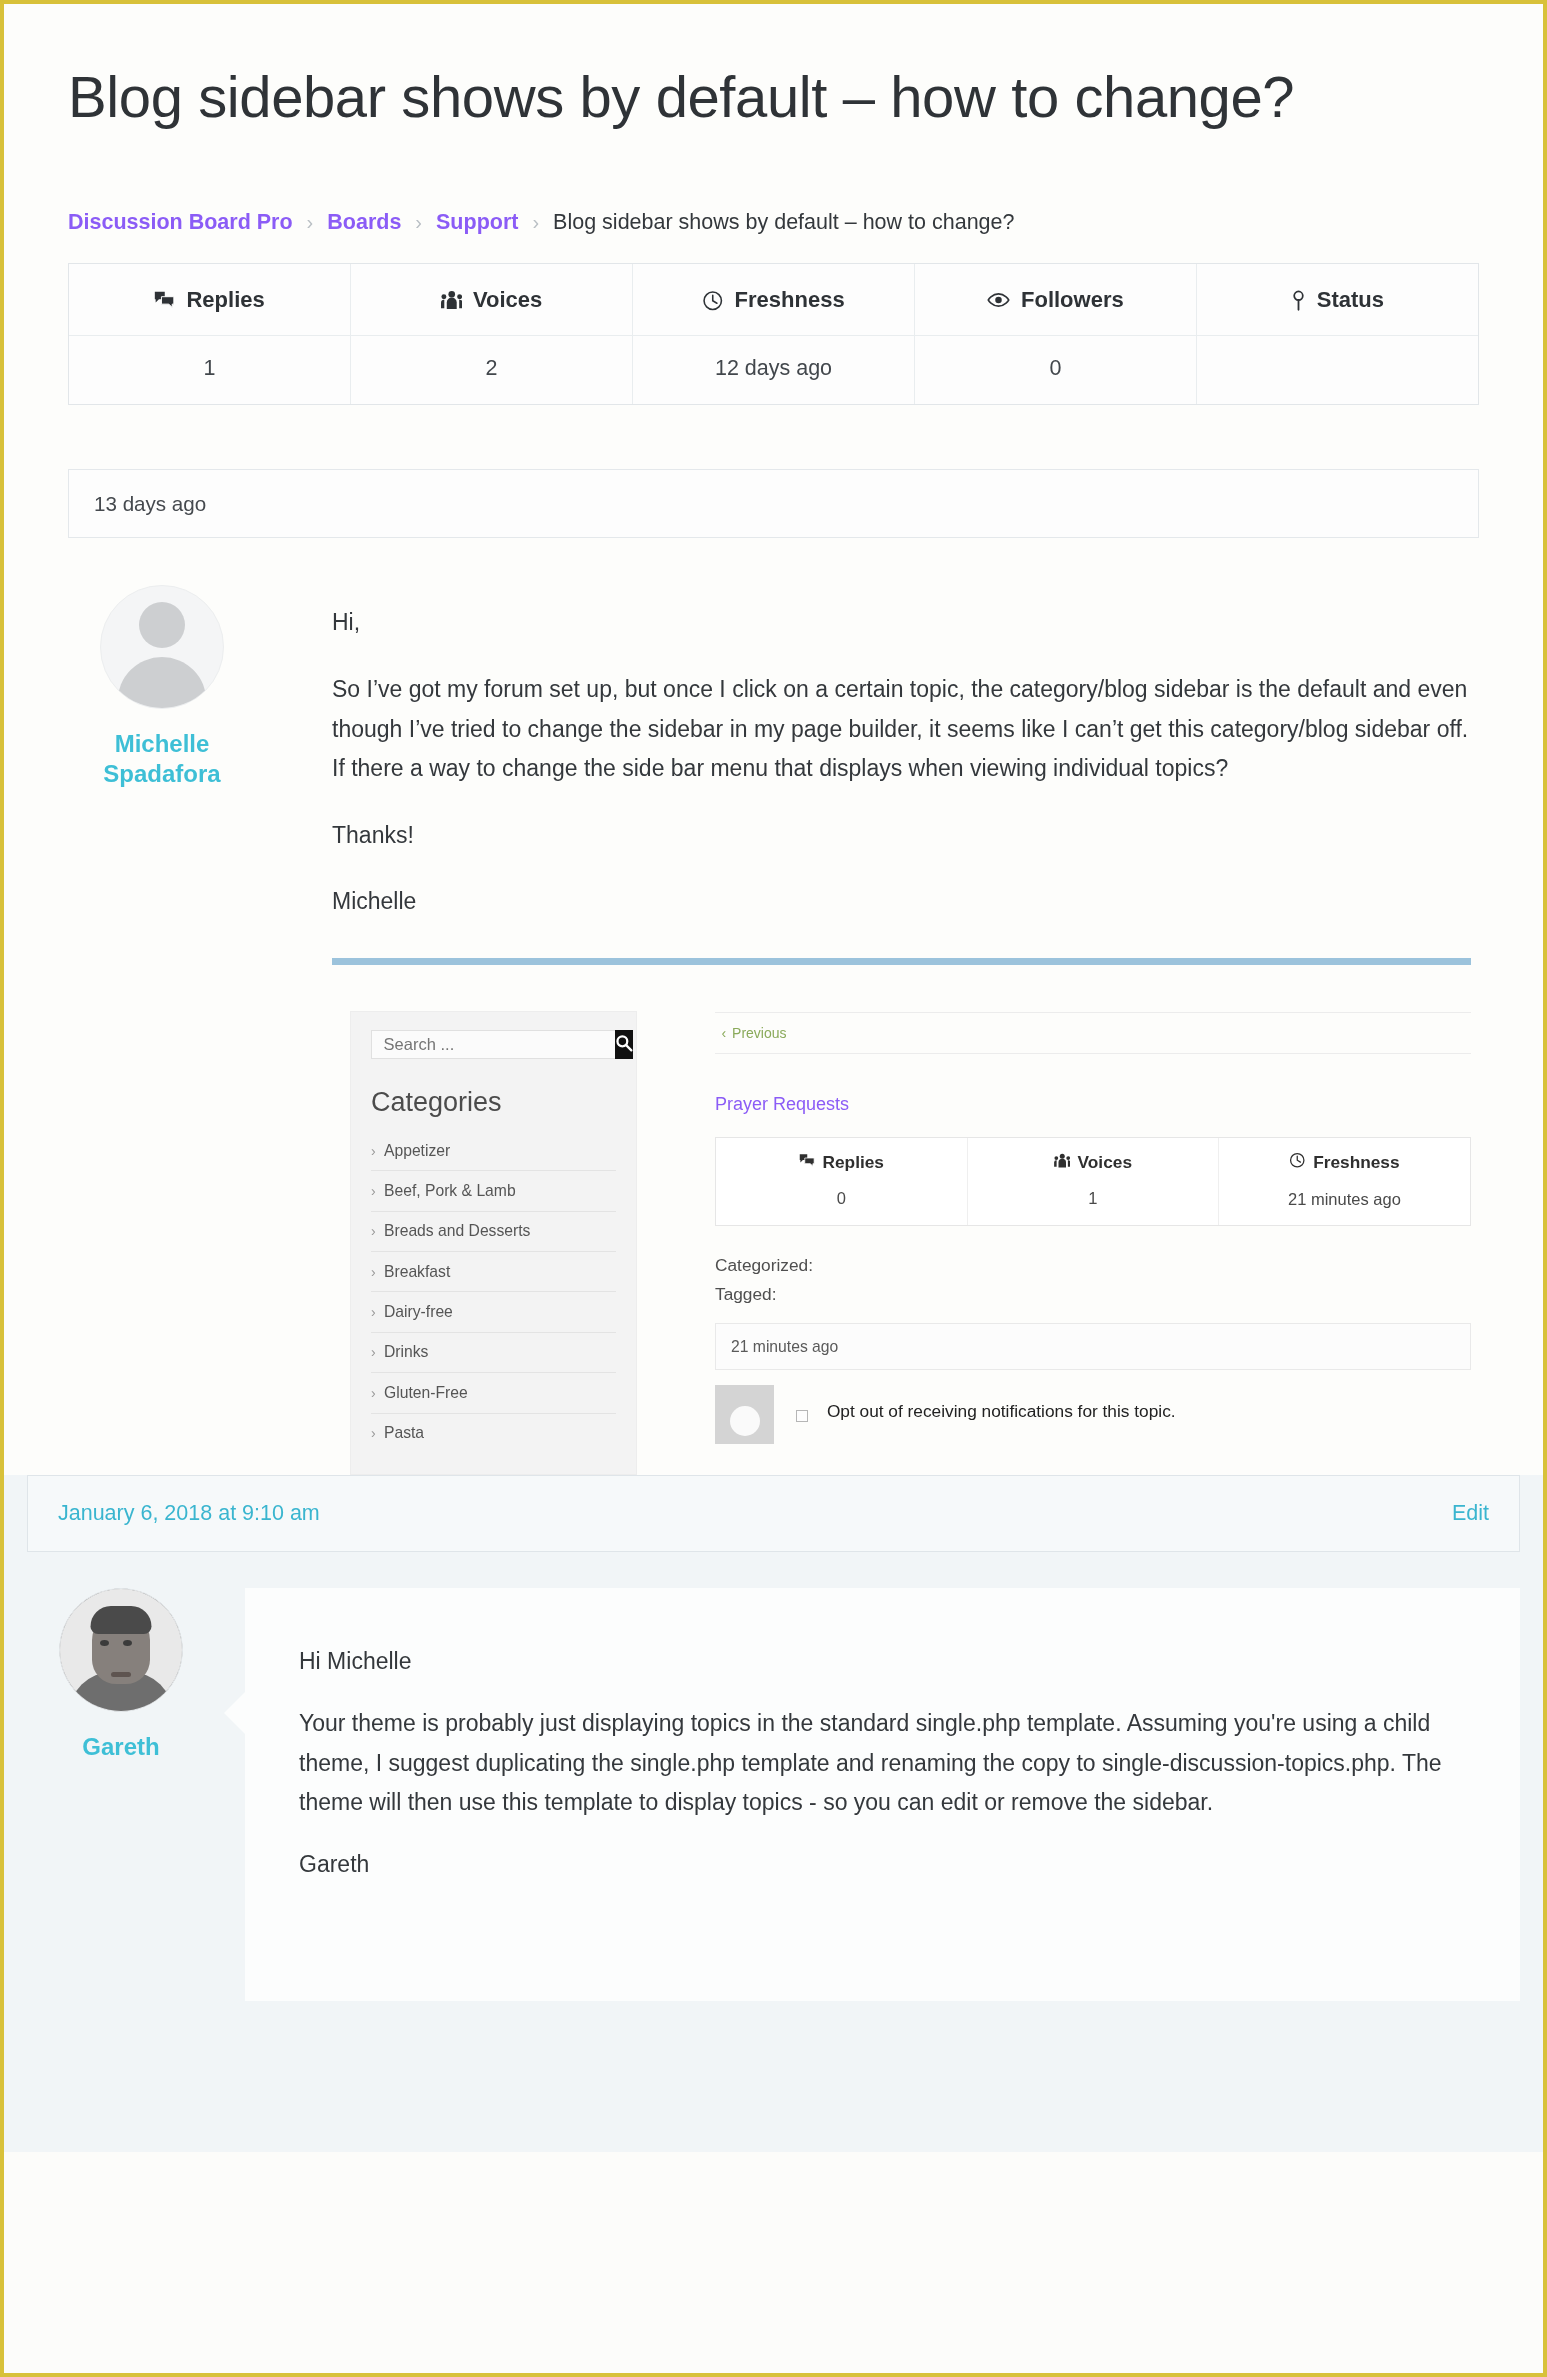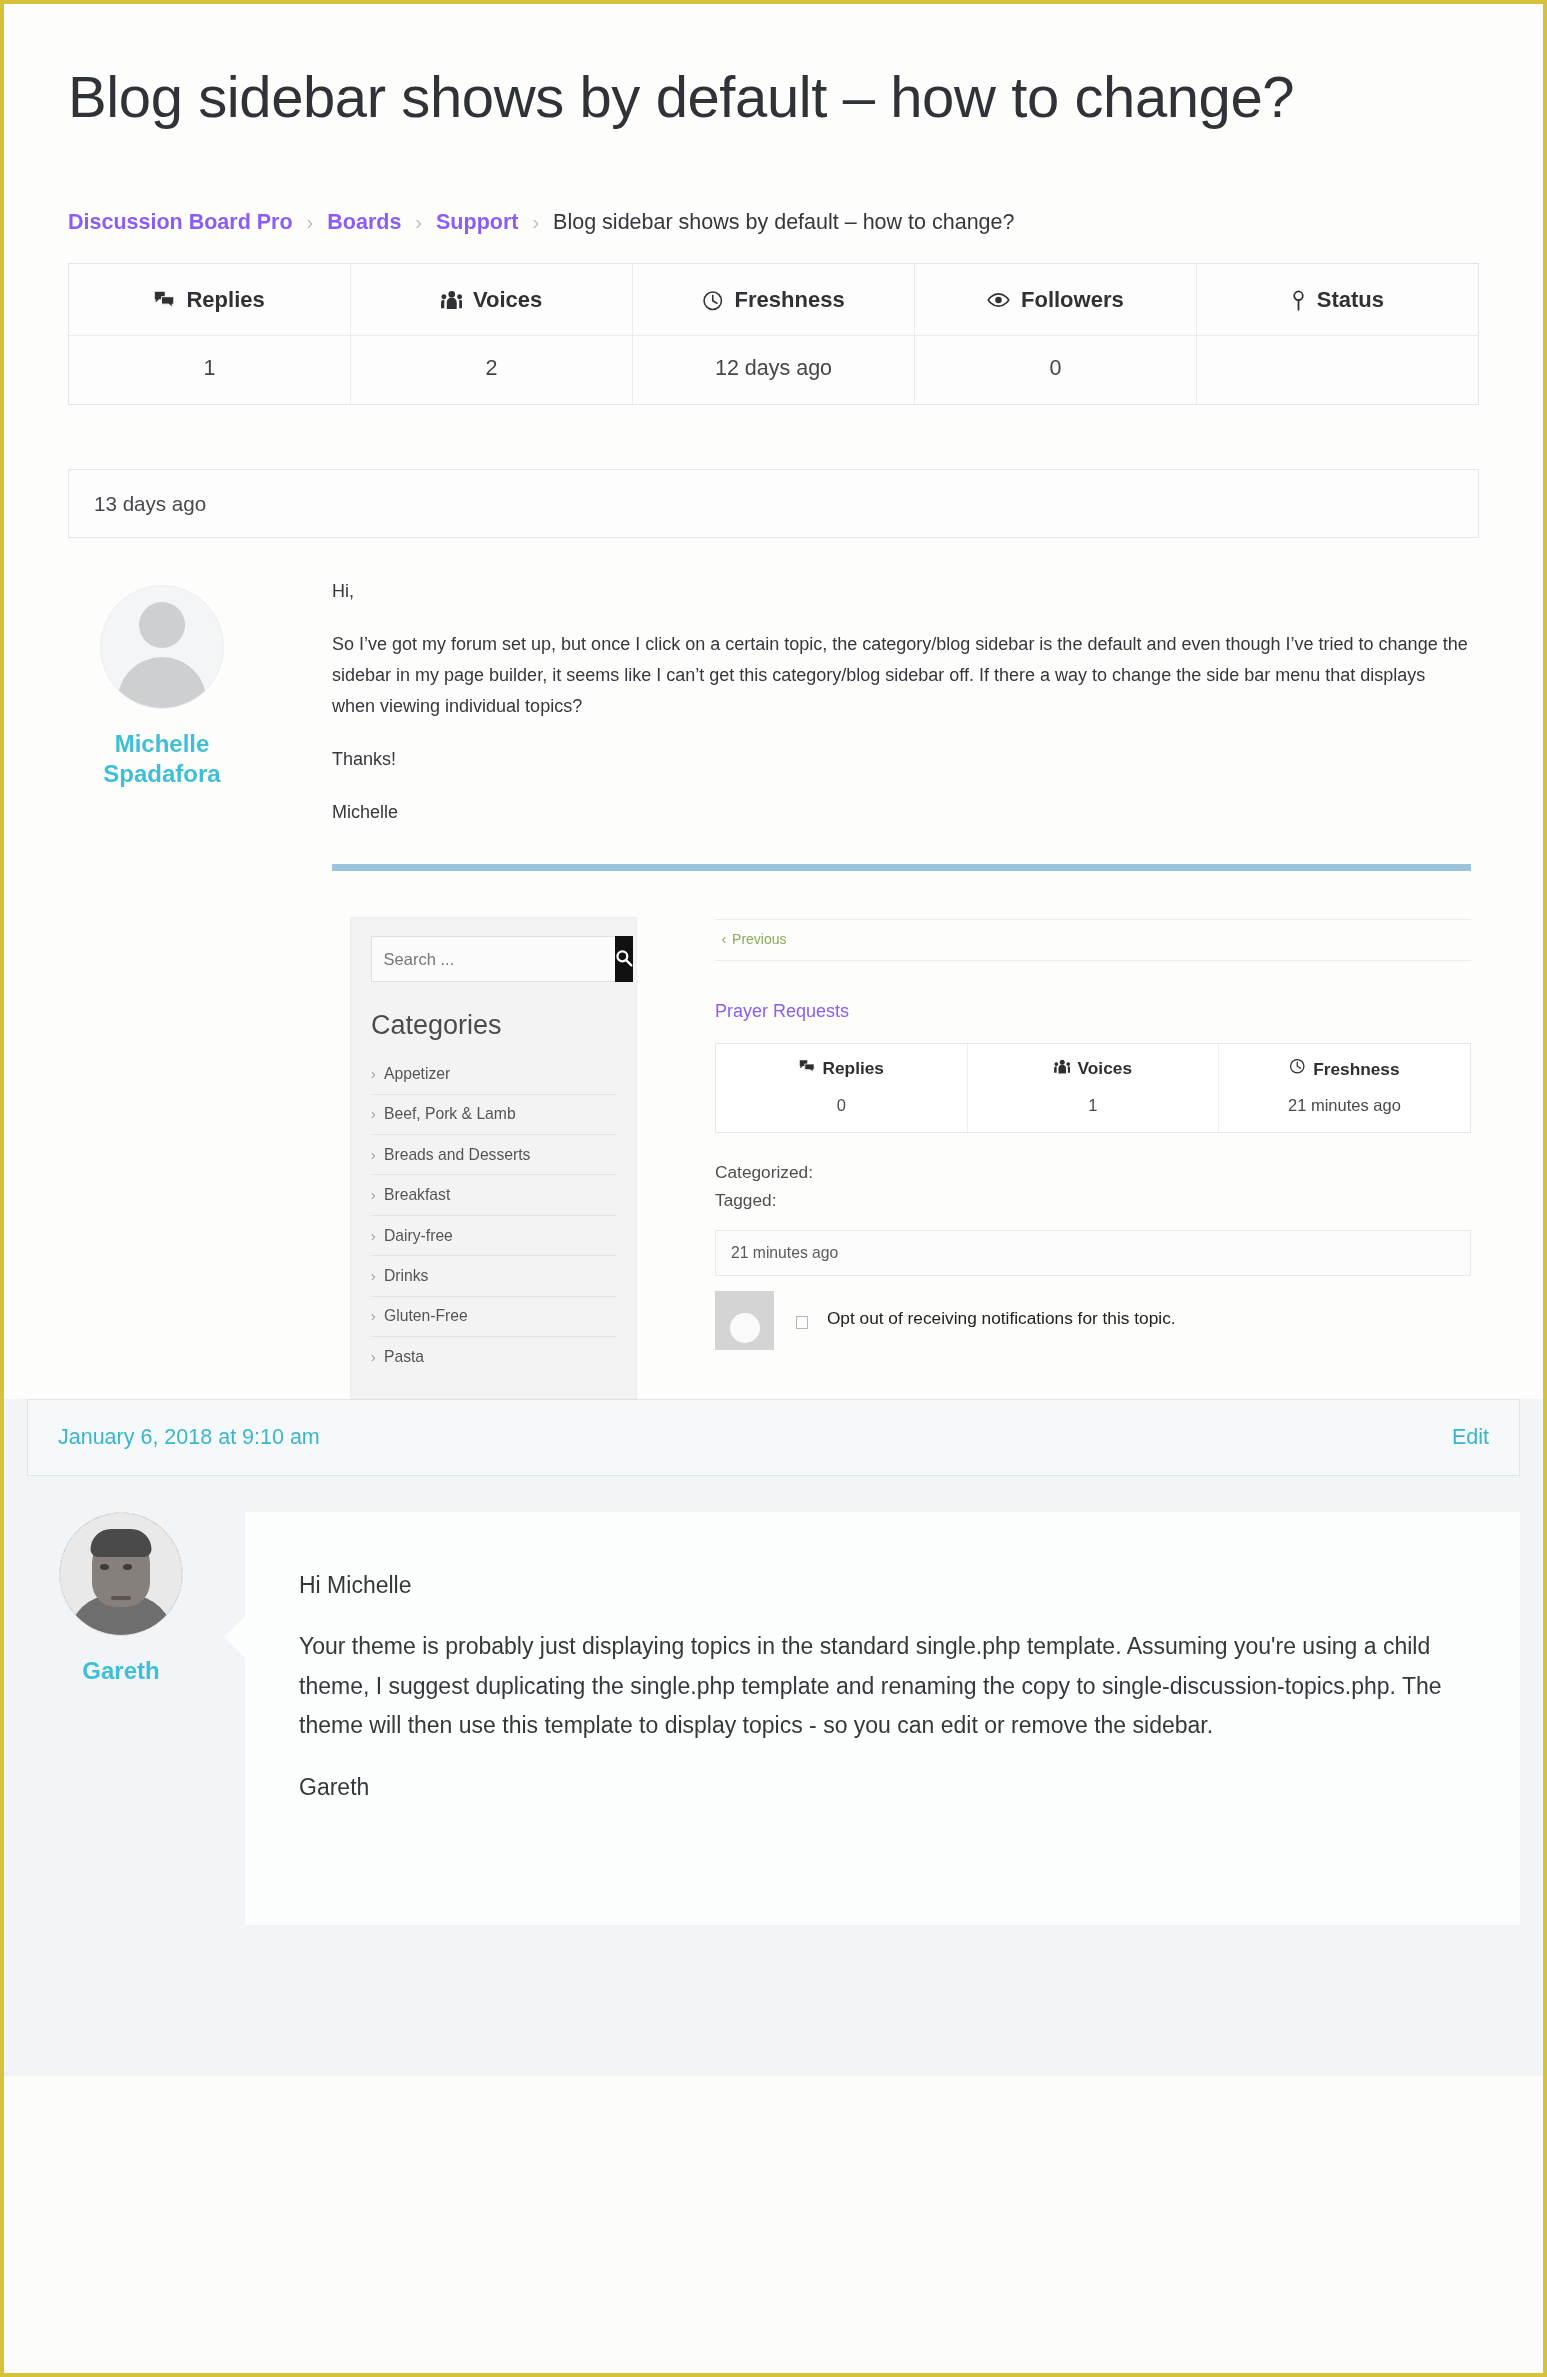--- a/index.html
+++ b/index.html
@@ -159,24 +159,25 @@
     text-decoration: none;
     display: block;
   }
 
   .post-body {
     flex: 1;
     padding-left: 76px;
     padding-right: 8.3px;
   }
   .post-body p {
-    font-size: 18px;
+    font-size: 23px;
     line-height: 1.72;
     color: #34383c;
     margin-bottom: 22px;
+    margin-top: 27px;
   }
   .post-body p:last-child { margin-bottom: 0; }
 
   hr.post-rule {
     border: none;
     border-top: 7.4px solid #9cc3dc;
     margin: 36px 0 0 0;
   }
 
   
@@ -189,21 +190,21 @@
   .embed-side {
     width: 287px;
     flex: 0 0 287px;
     background: #f3f3f3;
     border: 0.8px solid #ededed;
     padding: 18px 20px 21.5px;
     height: fit-content;
   }
   .embed-search {
     display: flex;
-    height: 46px;
+    height: 29px;
     margin-bottom: 28px;
   }
   .embed-search input {
     flex: 1;
     border: 0.8px solid #e0e0e0;
     border-right: none;
     background: #fbfbfb;
     font-size: 16.5px;
     color: #999;
     padding: 0 11.6px;

